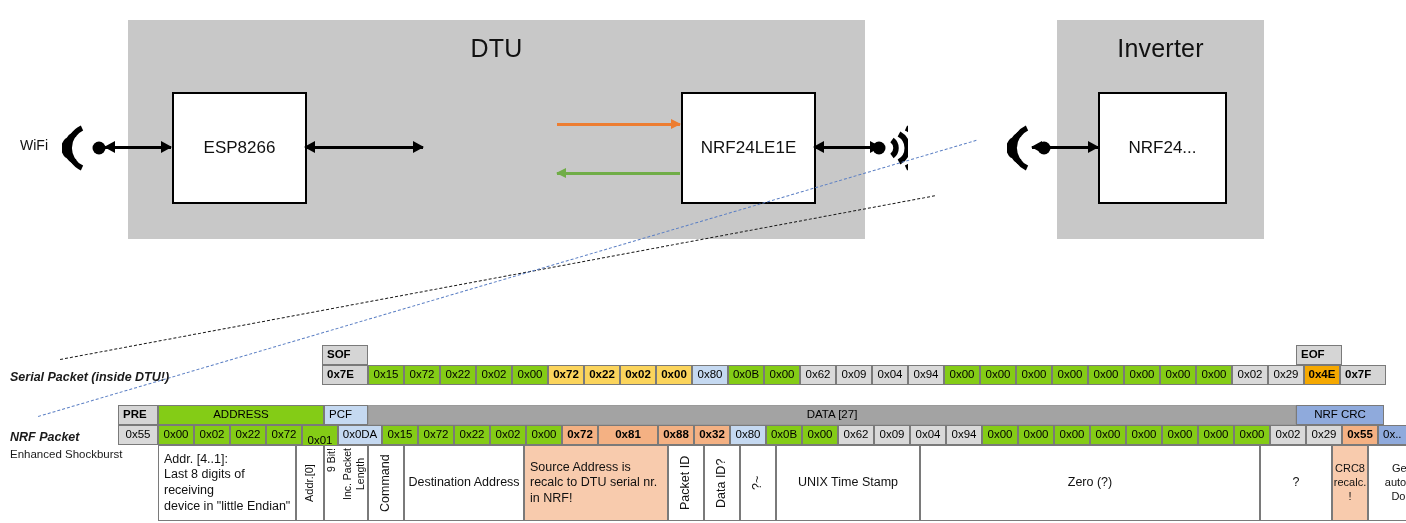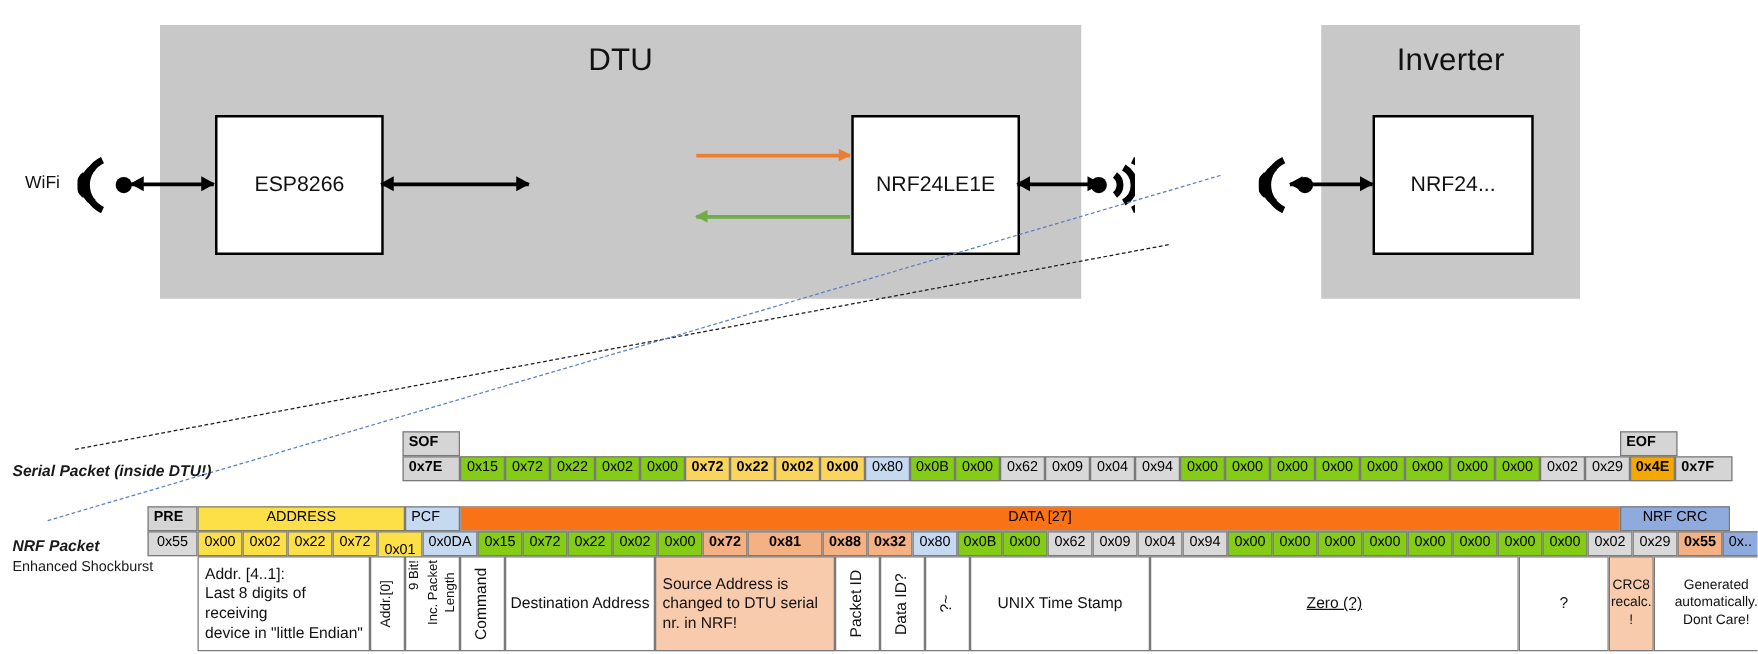--- a/index.html
+++ b/index.html
@@ -49,26 +49,26 @@
 
   .cellrow{position:absolute;display:flex;}
   .cell{box-sizing:border-box;border:1px solid #7a7a7a;
       font-size:11.5px;line-height:1;display:flex;align-items:center;
       justify-content:center;white-space:nowrap;background:#fff;color:#000;}
   .cell.hx{padding:0 1px;}
   .cell.grayhdr{background:#d5d5d5;font-weight:bold;}
   .cell.gray{background:#d9d9d9;}
   .cell.green{background:#84cc16;}
   .cell.yellow{background:#fbd45c;font-weight:bold;}
-  .cell.lyellow{background:#fde047;}
+  .cell.lyellow{background:#84cc16;}
   .cell.blue{background:#c5d9f1;}
   .cell.dblue{background:#8faadc;}
   .cell.orange{background:#f5a800;font-weight:bold;}
   .cell.salmon{background:#f4b183;font-weight:bold;}
-  .cell.empty{background:#f97316;border-color:#9a9a9a;}
+  .cell.empty{background:#a3a3a3;border-color:#9a9a9a;}
 
   .anno{box-sizing:border-box;border:1px solid #7a7a7a;background:#fff;
       font-size:12.5px;color:#111;display:flex;align-items:center;
       justify-content:center;text-align:center;padding:2px 3px;line-height:1.25;}
   .anno.left{justify-content:flex-start;text-align:left;padding-left:5px;}
   .anno.vert{writing-mode:vertical-rl;transform:rotate(180deg);
       padding:3px 2px;justify-content:flex-start;}
   .anno.vert.ctr{justify-content:center;}
   .anno.lsalmon{background:#f8cbad;}
   .anno.clear{border:none;background:transparent;}
@@ -254,31 +254,31 @@
                    padding-bottom:3px;">9 Bit!</span>
       <span class="anno vert clear" style="height:76px;width:28px;font-size:10.5px;white-space:pre-line;
                    justify-content:flex-end;padding-bottom:3px;">Inc. Packet
 Length</span>
     </div>
 
     <div class="anno vert ctr" style="width:36px;height:76px;">Command</div>
 
     <div class="anno" style="width:120px;height:76px;">Destination Address</div>
 
-    <div class="anno left lsalmon" style="width:144px;height:76px;">Source Address is changed to DTU serial nr. in NRF!</div>
+    <div class="anno left lsalmon" style="width:144px;height:76px;">Source Address is recalc to DTU serial nr. in NRF!</div>
 
     <div class="anno vert ctr" style="width:36px;height:76px;">Packet ID</div>
 
     <div class="anno vert ctr" style="width:36px;height:76px;">Data ID?</div>
 
     <div class="anno vert ctr" style="width:36px;height:76px;">?~</div>
 
     <div class="anno" style="width:144px;height:76px;">UNIX Time Stamp</div>
 
-    <div class="anno" style="width:295px;height:76px;text-decoration:underline;">Zero (?)</div>
+    <div class="anno" style="width:340px;height:76px;">Zero (?)</div>
 
     <div class="anno" style="width:72px;height:76px;">?</div>
 
     <div class="anno lsalmon small" style="width:36px;height:76px;">CRC8 recalc. !</div>
 
     <div class="anno small" style="width:100px;height:76px;white-space:pre-line;">Generated automatically.
 Dont Care!</div>
   </div>
 </div>
 

